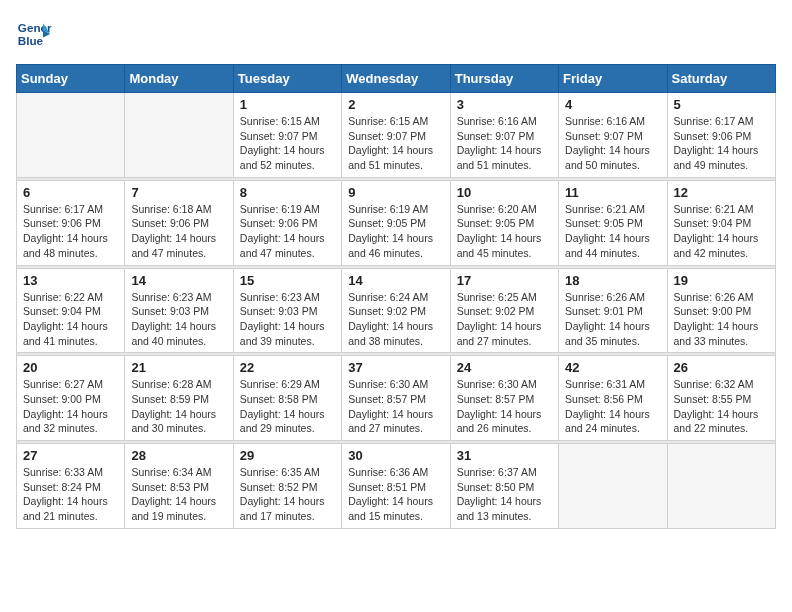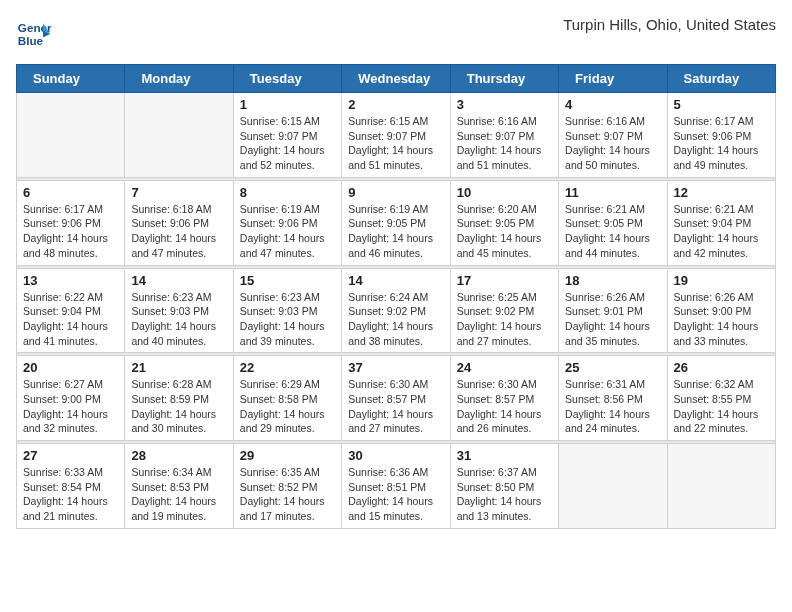--- a/index.html
+++ b/index.html
@@ -39,21 +39,21 @@
     }
     .calendar {
       width: 100%;
       border-collapse: collapse;
       border: 1px solid #ccc;
     }
     .calendar th {
       background-color: #2a6fad;
       color: #fff;
       text-align: left;
-      padding: 6px 16px;
+      padding: 6px 4px;
       font-size: 13px;
       border: 1px solid #1a5a9a;
     }
     .calendar td {
       vertical-align: top;
       border: 1px solid #d0d0d0;
       padding: 4px 6px;
       width: 108px;
       min-height: 85px;
       font-size: 11px;
@@ -81,21 +81,20 @@
 <div class="header">
   <div class="logo">
     <svg class="logo-icon" viewBox="0 0 40 40">
       <text x="2" y="18" font-size="13" font-weight="bold" fill="#1a4a8a">General</text>
       <text x="2" y="32" font-size="13" font-weight="bold" fill="#1a4a8a">Blue</text>
       <polygon points="30,8 38,20 30,16" fill="#2a9ad4"></polygon>
       <polygon points="30,16 38,20 30,24" fill="#1a6aaa"></polygon>
     </svg>
   </div>
   <div class="title-section">
-    <div class="location">Turpin Hills, Ohio, United States</div>
   </div>
 </div>
 
 <table class="calendar">
   <thead>
     <tr>
       <th>Sunday</th>
       <th>Monday</th>
       <th>Tuesday</th>
       <th>Wednesday</th>
@@ -309,21 +308,21 @@
       </td>
         <td>
         <span class="day-num">24</span>
         <div class="day-info">
           <span>Sunrise: 6:30 AM</span><br>
           <span>Sunset: 8:57 PM</span><br>
           <span>Daylight: 14 hours and 26 minutes.</span>
         </div>
       </td>
         <td>
-        <span class="day-num">25</span>
+        <span class="day-num">42</span>
         <div class="day-info">
           <span>Sunrise: 6:31 AM</span><br>
           <span>Sunset: 8:56 PM</span><br>
           <span>Daylight: 14 hours and 24 minutes.</span>
         </div>
       </td>
         <td>
         <span class="day-num">26</span>
         <div class="day-info">
           <span>Sunrise: 6:32 AM</span><br>
@@ -333,21 +332,21 @@
       </td>
       </tr>
       <tr>
         <td colspan="7" style="padding: 0px; height: 3px; background: rgb(232, 232, 232);"></td>
       </tr>
       <tr>
         <td>
         <span class="day-num">27</span>
         <div class="day-info">
           <span>Sunrise: 6:33 AM</span><br>
-          <span>Sunset: 8:54 PM</span><br>
+          <span>Sunset: 8:24 PM</span><br>
           <span>Daylight: 14 hours and 21 minutes.</span>
         </div>
       </td>
         <td>
         <span class="day-num">28</span>
         <div class="day-info">
           <span>Sunrise: 6:34 AM</span><br>
           <span>Sunset: 8:53 PM</span><br>
           <span>Daylight: 14 hours and 19 minutes.</span>
         </div>

